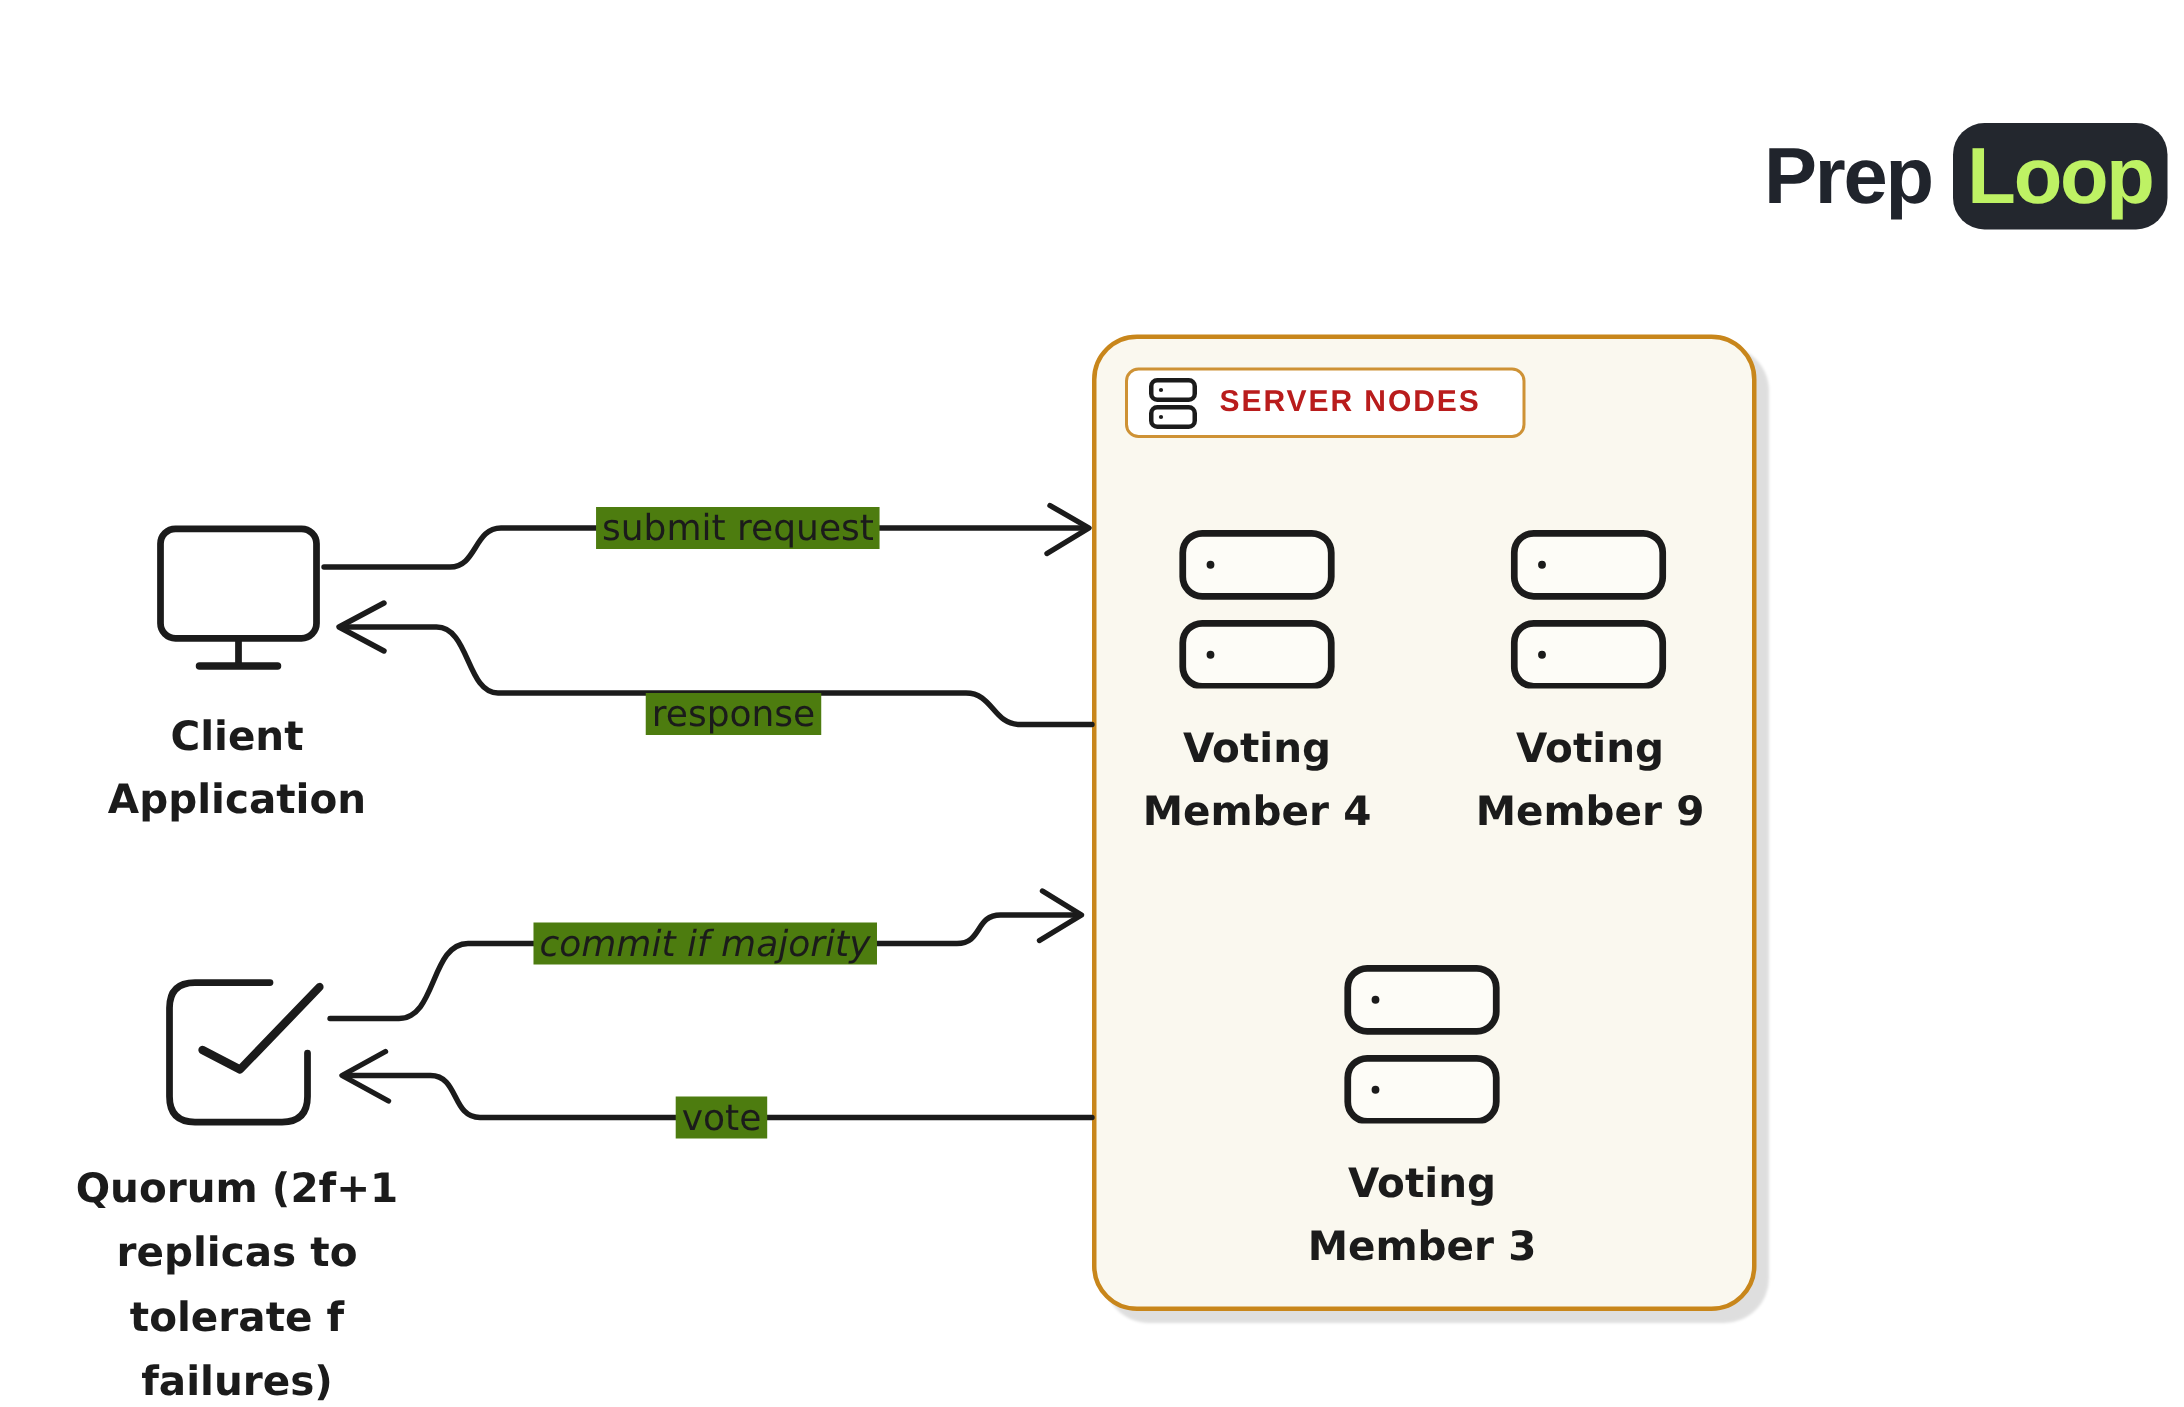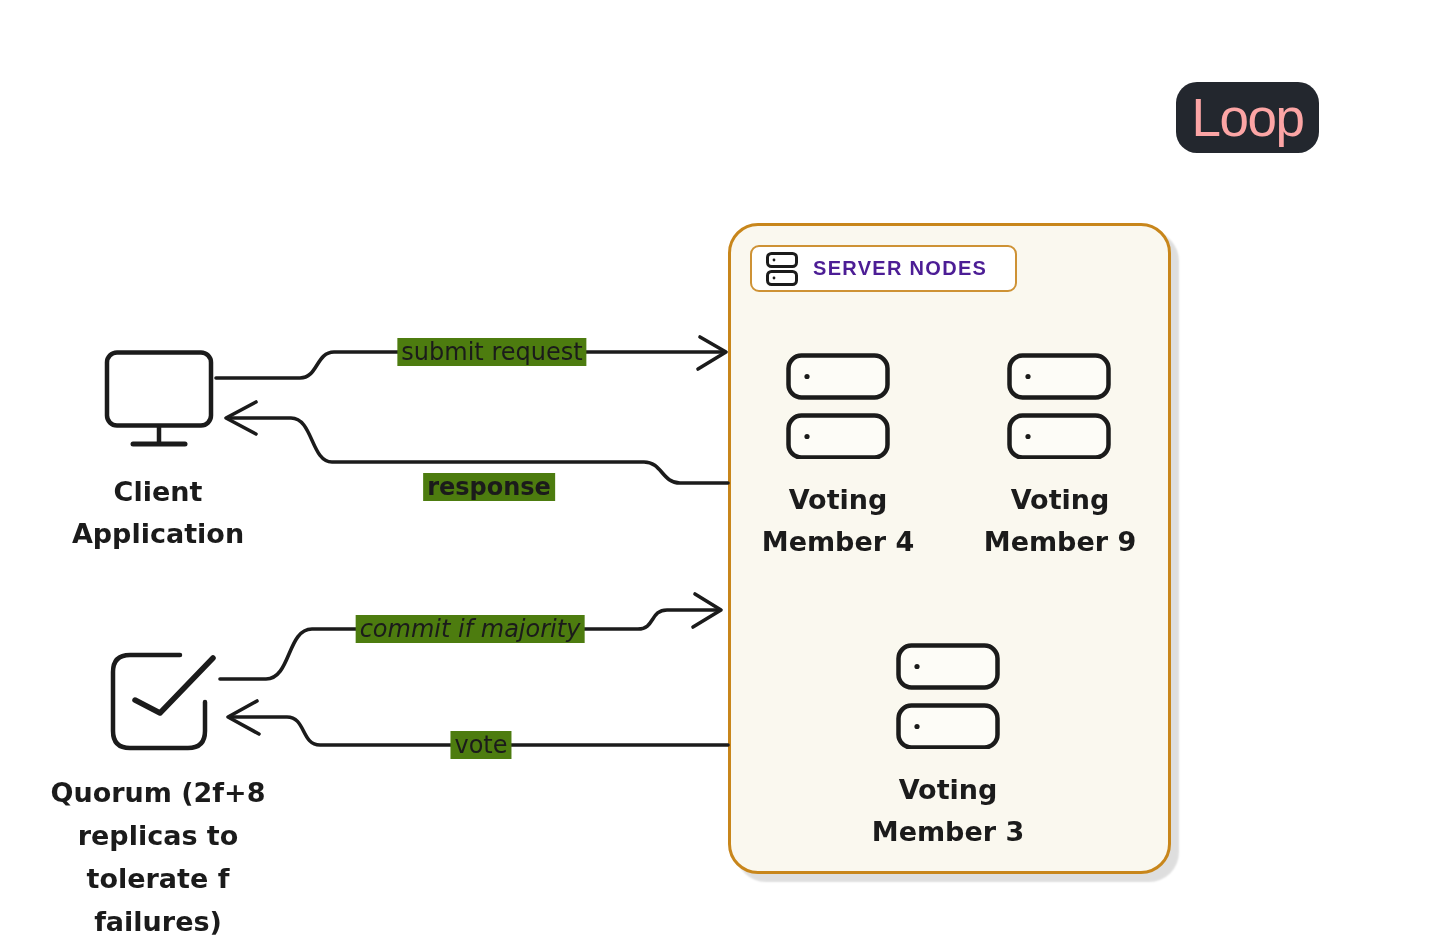--- a/index.html
+++ b/index.html
@@ -6,46 +6,47 @@
   .canvas{
     position:relative;width:1456px;height:938px;background:#ffffff;overflow:hidden;
     font-family:"DejaVu Sans",sans-serif;color:#1b1b1b;
   }
   
   .logo{position:absolute;left:1176px;top:82px;height:71px;display:flex;align-items:center;gap:14px;
         font-family:"Liberation Sans",sans-serif;}
   .logo-prefix{font-size:53px;font-weight:700;color:#20242c;letter-spacing:-1.5px;}
   .logo-badge{width:143px;height:71px;border-radius:21px;background:#23272e;display:flex;
               align-items:center;justify-content:center;}
-  .logo-badge span{font-size:53px;font-weight:400;color:#fca5a5;letter-spacing:-1.5px;line-height:1;}
+  .logo-badge span{font-size:53px;font-weight:700;color:#bef264;letter-spacing:-1.5px;line-height:1;}
   
   .server-panel{position:absolute;left:728px;top:223px;width:443px;height:651px;box-sizing:border-box;
     background:#FAF8EF;border:3px solid #C8861B;border-radius:30px;
     box-shadow:8px 8px 2px rgba(0,0,0,0.13);}
   .panel-header{position:absolute;left:19px;top:19px;width:267px;height:47px;box-sizing:border-box;
     background:#ffffff;border:2px solid #CE9235;border-radius:9px;
     display:flex;align-items:center;padding-left:14px;gap:15px;}
   .hdr-text{font-family:"Liberation Sans",sans-serif;font-size:20px;font-weight:600;
-    letter-spacing:1.3px;color:#4c1d95;white-space:nowrap;}
+    letter-spacing:1.3px;color:#b91c1c;white-space:nowrap;}
   
   .icon-abs{position:absolute;}
   .node-label{position:absolute;text-align:center;font-size:27px;font-weight:700;line-height:42px;
     white-space:nowrap;}
   .quorum-label{line-height:43px;}
   
   .overlay{position:absolute;left:0;top:0;pointer-events:none;}
   .arrow-label{position:absolute;transform:translate(-50%,-50%);background:#4d7c0f;
     padding:0 4px;font-size:24px;font-weight:500;white-space:nowrap;}
 </style>
 </head>
 <body>
 
 <div class="canvas">
 
   <div class="logo">
+    <span class="logo-prefix">Prep</span>
     <span class="logo-badge">
       <span>Loop</span>
     </span>
   </div>
 
   <div class="server-panel">
     <div class="panel-header">
       <svg width="32" height="34" viewBox="0 0 32 34">
         <rect x="1.5" y="1.5" width="29" height="13" rx="4" fill="none" stroke="#1b1b1b" stroke-width="3"></rect>
         <rect x="1.5" y="19.5" width="29" height="13" rx="4" fill="none" stroke="#1b1b1b" stroke-width="3"></rect>
@@ -97,21 +98,21 @@
   <div class="node-label" style="left:58px;top:471px;width:200px;">
     <div>Client</div>
     <div>Application</div>
   </div>
 
   <svg class="icon-abs" style="left:108px;top:650px;" width="115" height="104" viewBox="0 0 115 104">
     <path d="M 97 52 L 97 81 Q 97 98 80 98 L 22 98 Q 5 98 5 81 L 5 22 Q 5 5 22 5 L 72 5" fill="none" stroke="#1b1b1b" stroke-width="4.5" stroke-linecap="round"></path>
     <path d="M 27 50 L 52 63 L 105 8" fill="none" stroke="#1b1b1b" stroke-width="5.5" stroke-linecap="round" stroke-linejoin="round"></path>
   </svg>
   <div class="node-label quorum-label" style="left:8px;top:771px;width:300px;">
-    <div>Quorum (2f+8</div>
+    <div>Quorum (2f+1</div>
     <div>replicas to</div>
     <div>tolerate f</div>
     <div>failures)</div>
   </div>
 
   <svg class="overlay" width="1456" height="938" viewBox="0 0 1456 938" fill="none" stroke="#1b1b1b" stroke-width="3.6" stroke-linecap="round" stroke-linejoin="round">
     <g>
       <path d="M 216 378 L 300 378 C 318 378 316 352 334 352 L 724 352"></path>
       <path d="M 700 337 L 726 352 L 698 369"></path>
     </g>
@@ -123,17 +124,17 @@
       <path d="M 220 679 L 266 679 C 291 679 287 629 312 629 L 638 629 C 655 629 650 610 667 610 L 719 610"></path>
       <path d="M 695 594 L 721 610 L 693 627"></path>
     </g>
     <g>
       <path d="M 728 745 L 320 745 C 301 745 306 717 287 717 L 232 717"></path>
       <path d="M 257 701 L 228 717 L 259 734"></path>
     </g>
   </svg>
 
   <div class="arrow-label" style="left:492px;top:352px;">submit request</div>
-  <div class="arrow-label" style="left:489px;top:487px;font-weight:bold;">response</div>
+  <div class="arrow-label" style="left:489px;top:476px;">response</div>
   <div class="arrow-label" style="left:470px;top:629px;font-style:italic;">commit if majority</div>
   <div class="arrow-label" style="left:481px;top:745px;">vote</div>
 
 </div>
 
 </body></html>

